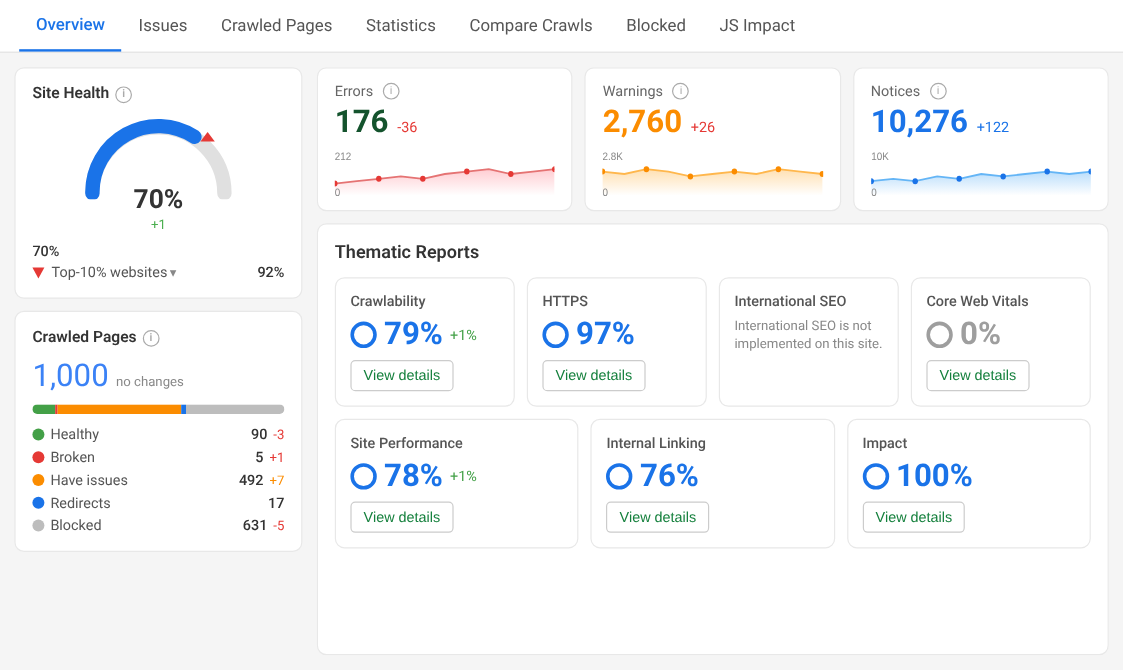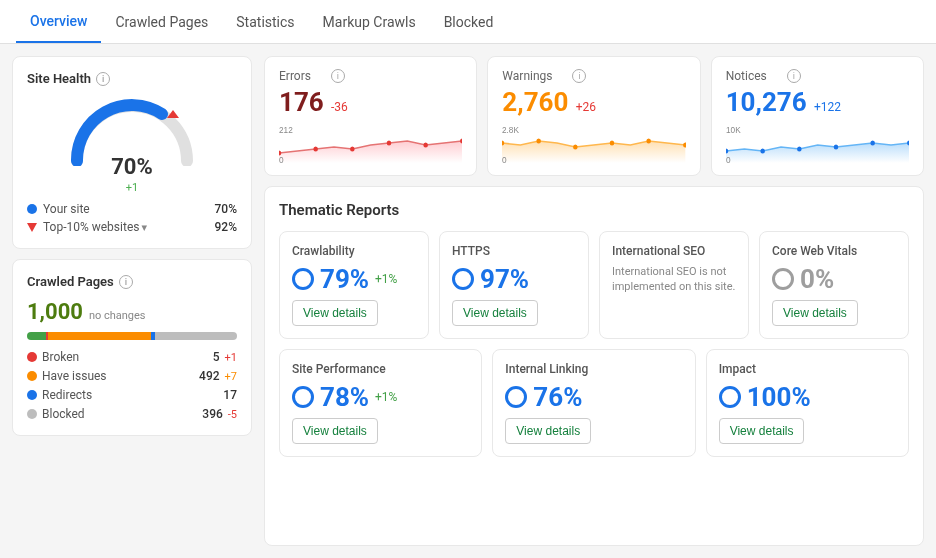--- a/index.html
+++ b/index.html
@@ -25,39 +25,39 @@
     .gauge-plus { font-size: 11px; color: #4caf50; margin-top: 2px; }
 
     .legend { display: flex; flex-direction: column; gap: 4px; margin-top: 6px; font-size: 12px; }
     .legend-row { display: flex; align-items: center; justify-content: space-between; }
     .legend-dot { width: 10px; height: 10px; border-radius: 50%; margin-right: 6px; flex-shrink: 0; }
     .legend-triangle { width: 0; height: 0; border-left: 5px solid transparent; border-right: 5px solid transparent; border-top: 9px solid #e53935; margin-right: 6px; flex-shrink: 0; }
     .legend-label { display: flex; align-items: center; flex: 1; color: #555; }
     .legend-val { font-weight: 500; }
 
     
-    .crawled-count { font-size: 22px; font-weight: 700; color: #4d7c0f; }
+    .crawled-count { font-size: 26px; font-weight: 400; color: #3b82f6; }
     .crawled-sub { font-size: 11px; color: #888; margin-left: 6px; text-align: right; }
     .progress-bar-container { display: flex; height: 8px; border-radius: 4px; overflow: hidden; margin: 8px 0 10px; }
     .pb-seg { height: 100%; }
 
     .stat-rows { display: flex; flex-direction: column; gap: 5px; }
     .stat-row { display: flex; align-items: center; justify-content: space-between; font-size: 12px; }
     .stat-label { display: flex; align-items: center; gap: 5px; color: #555; }
     .stat-dot { width: 10px; height: 10px; border-radius: 50%; flex-shrink: 0; }
     .stat-val { font-weight: 500; }
     .stat-delta-red { color: #e53935; font-size: 11px; margin-left: 2px; }
     .stat-delta-orange { color: #fb8c00; font-size: 11px; margin-left: 2px; }
 
     
     .right-panel { flex: 1; display: flex; flex-direction: column; gap: 10px; overflow: hidden; }
 
     .metrics-row { display: flex; gap: 10px; }
     .metric-card { flex: 1; background: #fff; border-radius: 8px; border: 1px solid #e8e8e8; padding: 12px 14px; min-width: 0; }
-    .metric-header { font-size: 12px; color: #666; margin-bottom: 4px; display: flex; gap: 20px; }
+    .metric-header { font-size: 12px; color: #666; margin-bottom: 4px; display: flex; gap: 8px; }
     .metric-value { font-size: 26px; font-weight: 700; }
     .metric-delta-red { font-size: 12px; color: #e53935; margin-left: 4px; }
     .metric-delta-blue { font-size: 12px; color: #1a73e8; margin-left: 4px; }
     .metric-chart { margin-top: 6px; height: 40px; }
 
     .thematic-section { background: #fff; border-radius: 8px; border: 1px solid #e8e8e8; padding: 14px; flex: 1; }
     .section-title { font-size: 15px; font-weight: 600; color: #333; margin-bottom: 12px; }
 
     .thematic-grid { display: grid; grid-template-columns: repeat(4, 1fr); gap: 10px; }
     .thematic-card { border: 1px solid #e8e8e8; border-radius: 8px; padding: 12px; display: flex; flex-direction: column; gap: 6px; }
@@ -74,24 +74,26 @@
 
     .thematic-row2 { display: grid; grid-template-columns: repeat(3, 1fr); gap: 10px; margin-top: 0; }
 
     svg text { font-family: -apple-system, BlinkMacSystemFont, 'Segoe UI', sans-serif; }
   </style>
 </head>
 <body>
 
 <nav class="top-nav">
   <div class="nav-item active">Overview</div>
+  <div class="nav-item">Issues</div>
   <div class="nav-item">Crawled Pages</div>
   <div class="nav-item">Statistics</div>
-  <div class="nav-item">Markup Crawls</div>
+  <div class="nav-item">Compare Crawls</div>
   <div class="nav-item">Blocked</div>
+  <div class="nav-item">JS Impact</div>
 </nav>
 
 <div class="main-content">
 
   <div class="left-panel">
 
     <div class="card">
       <div class="card-title">
         <span>Site Health</span>
         <span class="info-icon">i</span>
@@ -107,24 +109,20 @@
         </svg>
         <div style="margin-top:-12px; text-align:center;">
           <div class="gauge-percent">70%</div>
           <div class="gauge-plus">
             <span>+1</span>
           </div>
         </div>
       </div>
       <div class="legend">
         <div class="legend-row">
-          <div class="legend-label">
-            <div class="legend-dot" style="background:#1a73e8;"></div>
-            <span>Your site</span>
-          </div>
           <div class="legend-val">70%</div>
         </div>
         <div class="legend-row">
           <div class="legend-label">
             <div class="legend-triangle"></div>
             <span>Top-10% websites</span>
             <span style="font-size:11px; color:#888; margin-left:2px;">▾</span>
           </div>
           <div class="legend-val">92%</div>
         </div>
@@ -143,20 +141,30 @@
       <div class="progress-bar-container">
         <div class="pb-seg" style="width:9%; background:#43a047;"></div>
         <div class="pb-seg" style="width:1%; background:#e53935;"></div>
         <div class="pb-seg" style="width:49%; background:#fb8c00;"></div>
         <div class="pb-seg" style="width:2%; background:#1a73e8;"></div>
         <div class="pb-seg" style="width:39%; background:#bdbdbd;"></div>
       </div>
       <div class="stat-rows">
         <div class="stat-row">
           <div class="stat-label">
+            <div class="stat-dot" style="background:#43a047;"></div>
+            <span>Healthy</span>
+          </div>
+          <div>
+            <span class="stat-val">90</span>
+            <span class="stat-delta-red">-3</span>
+          </div>
+        </div>
+        <div class="stat-row">
+          <div class="stat-label">
             <div class="stat-dot" style="background:#e53935;"></div>
             <span>Broken</span>
           </div>
           <div>
             <span class="stat-val">5</span>
             <span class="stat-delta-red">+1</span>
           </div>
         </div>
         <div class="stat-row">
           <div class="stat-label">
@@ -176,40 +184,40 @@
           <div>
             <span class="stat-val">17</span>
           </div>
         </div>
         <div class="stat-row">
           <div class="stat-label">
             <div class="stat-dot" style="background:#bdbdbd;"></div>
             <span>Blocked</span>
           </div>
           <div>
-            <span class="stat-val">396</span>
+            <span class="stat-val">631</span>
             <span class="stat-delta-red">-5</span>
           </div>
         </div>
       </div>
     </div>
 
   </div>
 
   <div class="right-panel">
 
     <div class="metrics-row">
 
       <div class="metric-card">
         <div class="metric-header">
           <span>Errors</span>
           <span class="info-icon">i</span>
         </div>
         <div>
-          <span class="metric-value" style="color:#7f1d1d;">176</span>
+          <span class="metric-value" style="color:#14532d;">176</span>
           <span class="metric-delta-red">-36</span>
         </div>
         <div class="metric-chart">
           <svg width="100%" height="42" viewBox="0 0 200 42" preserveAspectRatio="none">
             <defs>
                 <linearGradient id="rg" x1="0" y1="0" x2="0" y2="1">
                   <stop offset="0%" stop-color="#ffcdd2"></stop>
                   <stop offset="100%" stop-color="#fff"></stop>
                 </linearGradient>
               </defs>

